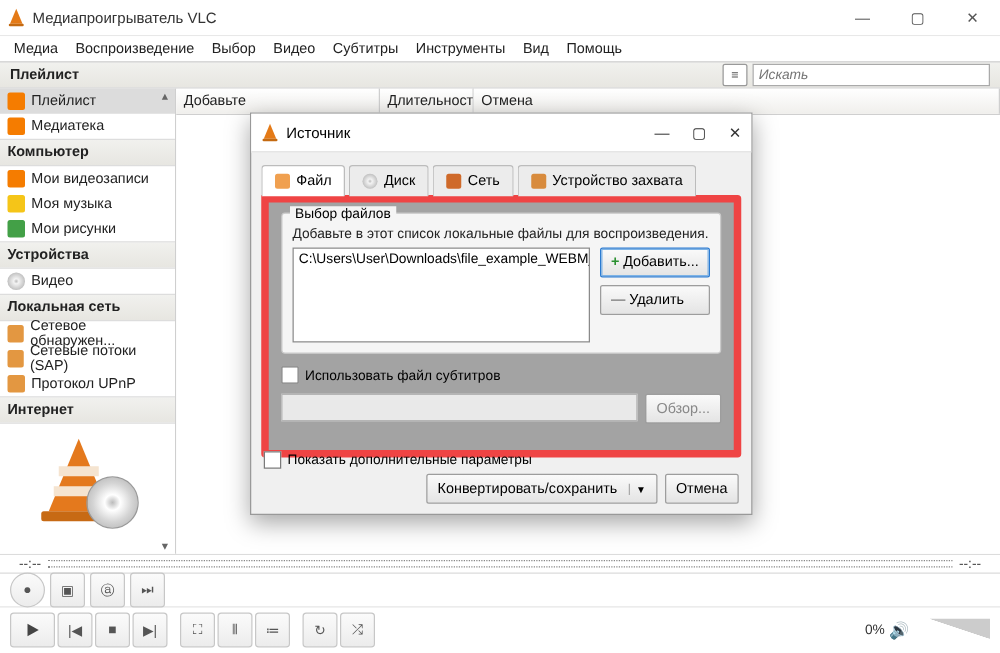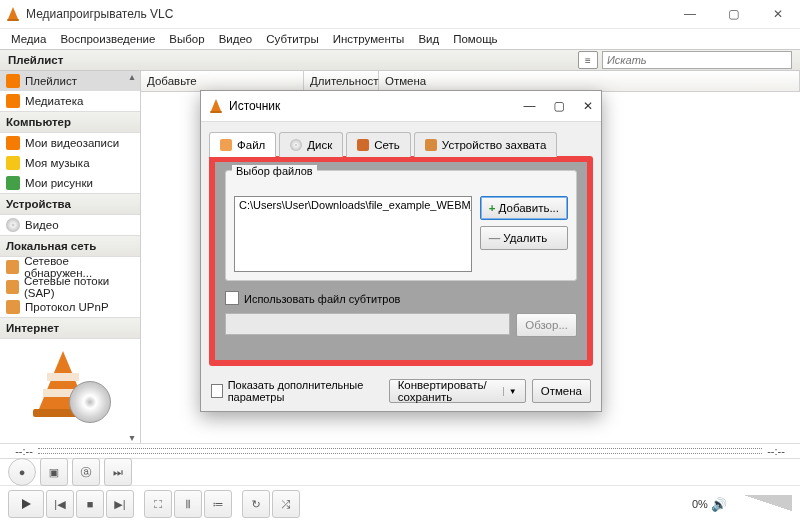--- a/index.html
+++ b/index.html
@@ -56,21 +56,21 @@
 .tab.active{background:#fff}
 .tab .ticn{width:12px;height:12px;border-radius:2px}
 .tabpage{margin:0 8px;border:6px solid #ef4444;background:#a3a3a3;height:210px;padding:8px 10px;box-sizing:border-box;border-radius:0 3px 3px 3px}
 .group{border:1px solid #cacaca;border-radius:3px;padding:8px;background:#f5f5f5}
 .listbox{width:280px;height:70px;border:1px solid #8a8a8a;background:#fff;padding:2px 4px;font-size:11px;overflow:hidden}
 .dbtn{height:22px;border:1px solid #9d9d9d;background:linear-gradient(#fafafa,#e4e4e4);border-radius:2px;font-size:11.5px;padding:0 8px;display:flex;align-items:center;gap:3px}
 .dbtn.focus{border:1px solid #2b7bd1;box-shadow:0 0 0 1px #7db3e6 inset}
 .chk{width:12px;height:12px;border:1px solid #7a7a7a;background:#fff;display:inline-block;margin-right:5px}
 .subrow{display:flex;align-items:flex-start;gap:6px;margin-top:8px}
 .browsebox{flex:1;height:20px;border:1px solid #b5b5b5;background:#e9e9e9}
-.dlg-foot{position:absolute;left:0;right:0;bottom:0;padding:8px 10px;display:flex;gap:4px}
+.dlg-foot{position:absolute;left:0;right:0;bottom:0;padding:8px 10px;display:flex;flex-direction:column;gap:4px}
 .footrow{display:flex;align-items:center}
 </style>
 </head>
 <body>
 
 <div class="titlebar">
   <span class="cone-sm"></span>
   <span class="app-title">Медиапроигрыватель VLC</span>
   <div class="winbtns">
     <div>—</div>
@@ -232,20 +232,21 @@
         <span>Сеть</span>
       </div>
     <div class="tab">
         <span class="ticn" style="background:#d88b3d"></span>
         <span>Устройство захвата</span>
       </div>
   </div>
   <div class="tabpage">
     <div class="group">
       <div style="position:relative;top:-14px;left:-2px;background:#f5f5f5;display:inline-block;padding:0 4px;font-size:11px">Выбор файлов</div>
+      <div style="margin-top:-10px;font-size:11px;color:#222">Добавьте в этот список локальные файлы для воспроизведения.</div>
       <div style="display:flex;gap:8px;margin-top:5px">
         <div class="listbox">
           <div>C:\Users\User\Downloads\file_example_WEBM_480_900KB.webm</div>
         </div>
         <div style="display:flex;flex-direction:column;gap:6px">
           <div class="dbtn focus">
               <span style="color:#2a9030;font-weight:bold">+</span>
               <span>Добавить...</span>
             </div>
           <div class="dbtn">

